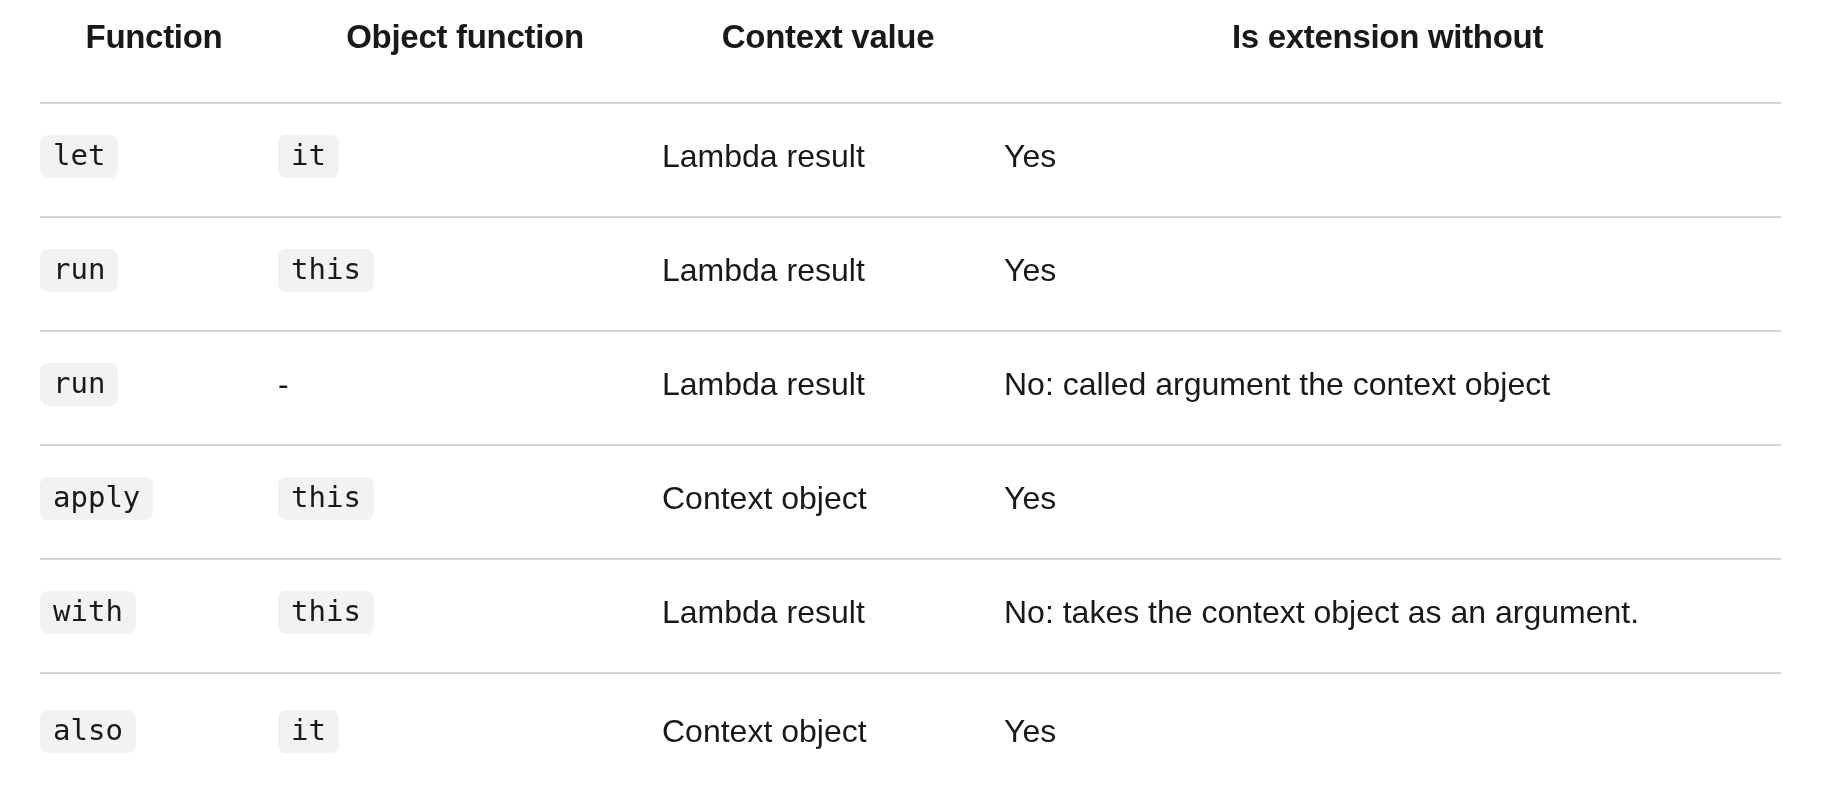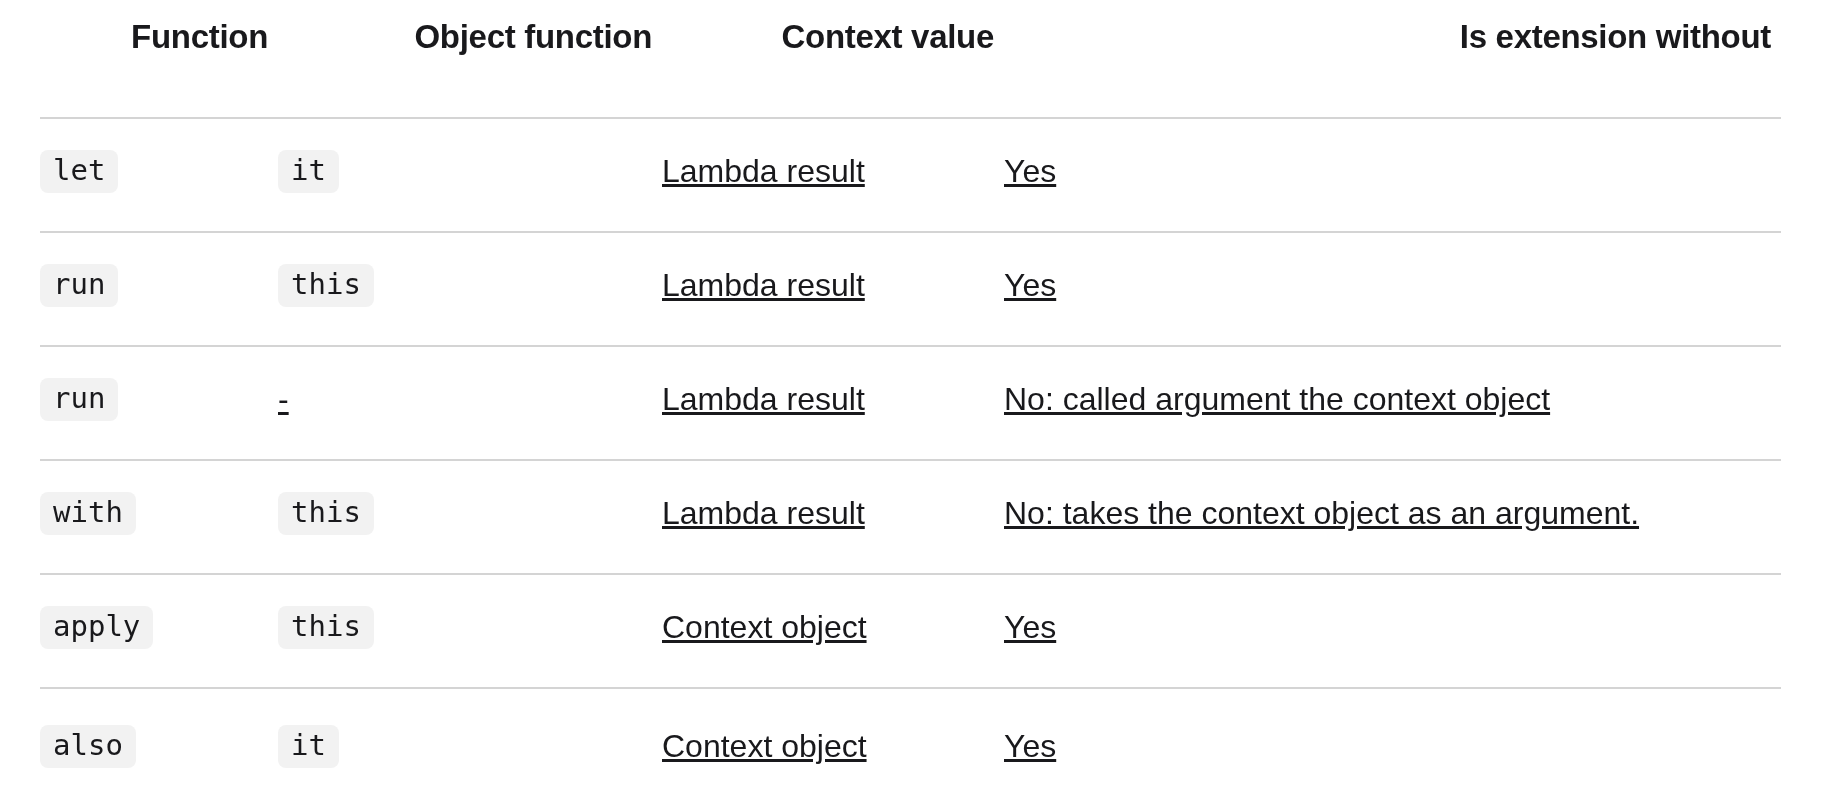--- a/index.html
+++ b/index.html
@@ -28,24 +28,24 @@
     width: 1741px;
     margin-left: 40px;
     margin-top: 0;
   }
   col.c-function { width: 238px; }
   col.c-objref   { width: 384px; }
   col.c-return   { width: 342px; }
   col.c-ext      { width: 777px; }
 
   thead th {
-    height: 118px;
+    height: 103px;
     vertical-align: top;
     padding: 18px 10px 16px 0;
-    text-align: right;
+    text-align: center;
     font-size: 33px;
     font-weight: bold;
     letter-spacing: -0.3px;
     color: var(--text);
   }
   thead tr {
     border-bottom: 2px solid var(--divider);
   }
   tbody tr {
     border-bottom: 2px solid var(--divider);
@@ -54,21 +54,20 @@
   tbody tr:last-child {
     border-bottom: none;
     height: 123px;
   }
   tbody td {
     vertical-align: middle;
     padding: 0 10px 8px 0;
     font-size: 32px;
     line-height: 1.25;
     color: var(--text);
-    text-decoration: underline;
   }
   .code-chip {
     display: inline-block;
     font-family: "DejaVu Sans Mono", monospace;
     font-size: 29px;
     line-height: 1.15;
     background: var(--code-chip-bg);
     border-radius: 8px;
     padding: 4px 13px 6px 13px;
     color: var(--text);
@@ -137,45 +136,45 @@
         <td>
           <span class="plain-text">Lambda result</span>
         </td>
         <td>
           <span class="plain-text">No: called argument the context object</span>
         </td>
       </tr>
 
       <tr>
         <td>
+          <span class="code-chip">apply</span>
+        </td>
+        <td>
+          <span class="code-chip">this</span>
+        </td>
+        <td>
+          <span class="plain-text">Context object</span>
+        </td>
+        <td>
+          <span class="plain-text">Yes</span>
+        </td>
+      </tr>
+
+      <tr>
+        <td>
           <span class="code-chip">with</span>
         </td>
         <td>
           <span class="code-chip">this</span>
         </td>
         <td>
           <span class="plain-text">Lambda result</span>
         </td>
         <td>
           <span class="plain-text">No: takes the context object as an argument.</span>
-        </td>
-      </tr>
-
-      <tr>
-        <td>
-          <span class="code-chip">apply</span>
-        </td>
-        <td>
-          <span class="code-chip">this</span>
-        </td>
-        <td>
-          <span class="plain-text">Context object</span>
-        </td>
-        <td>
-          <span class="plain-text">Yes</span>
         </td>
       </tr>
 
       <tr>
         <td>
           <span class="code-chip">also</span>
         </td>
         <td>
           <span class="code-chip">it</span>
         </td>

